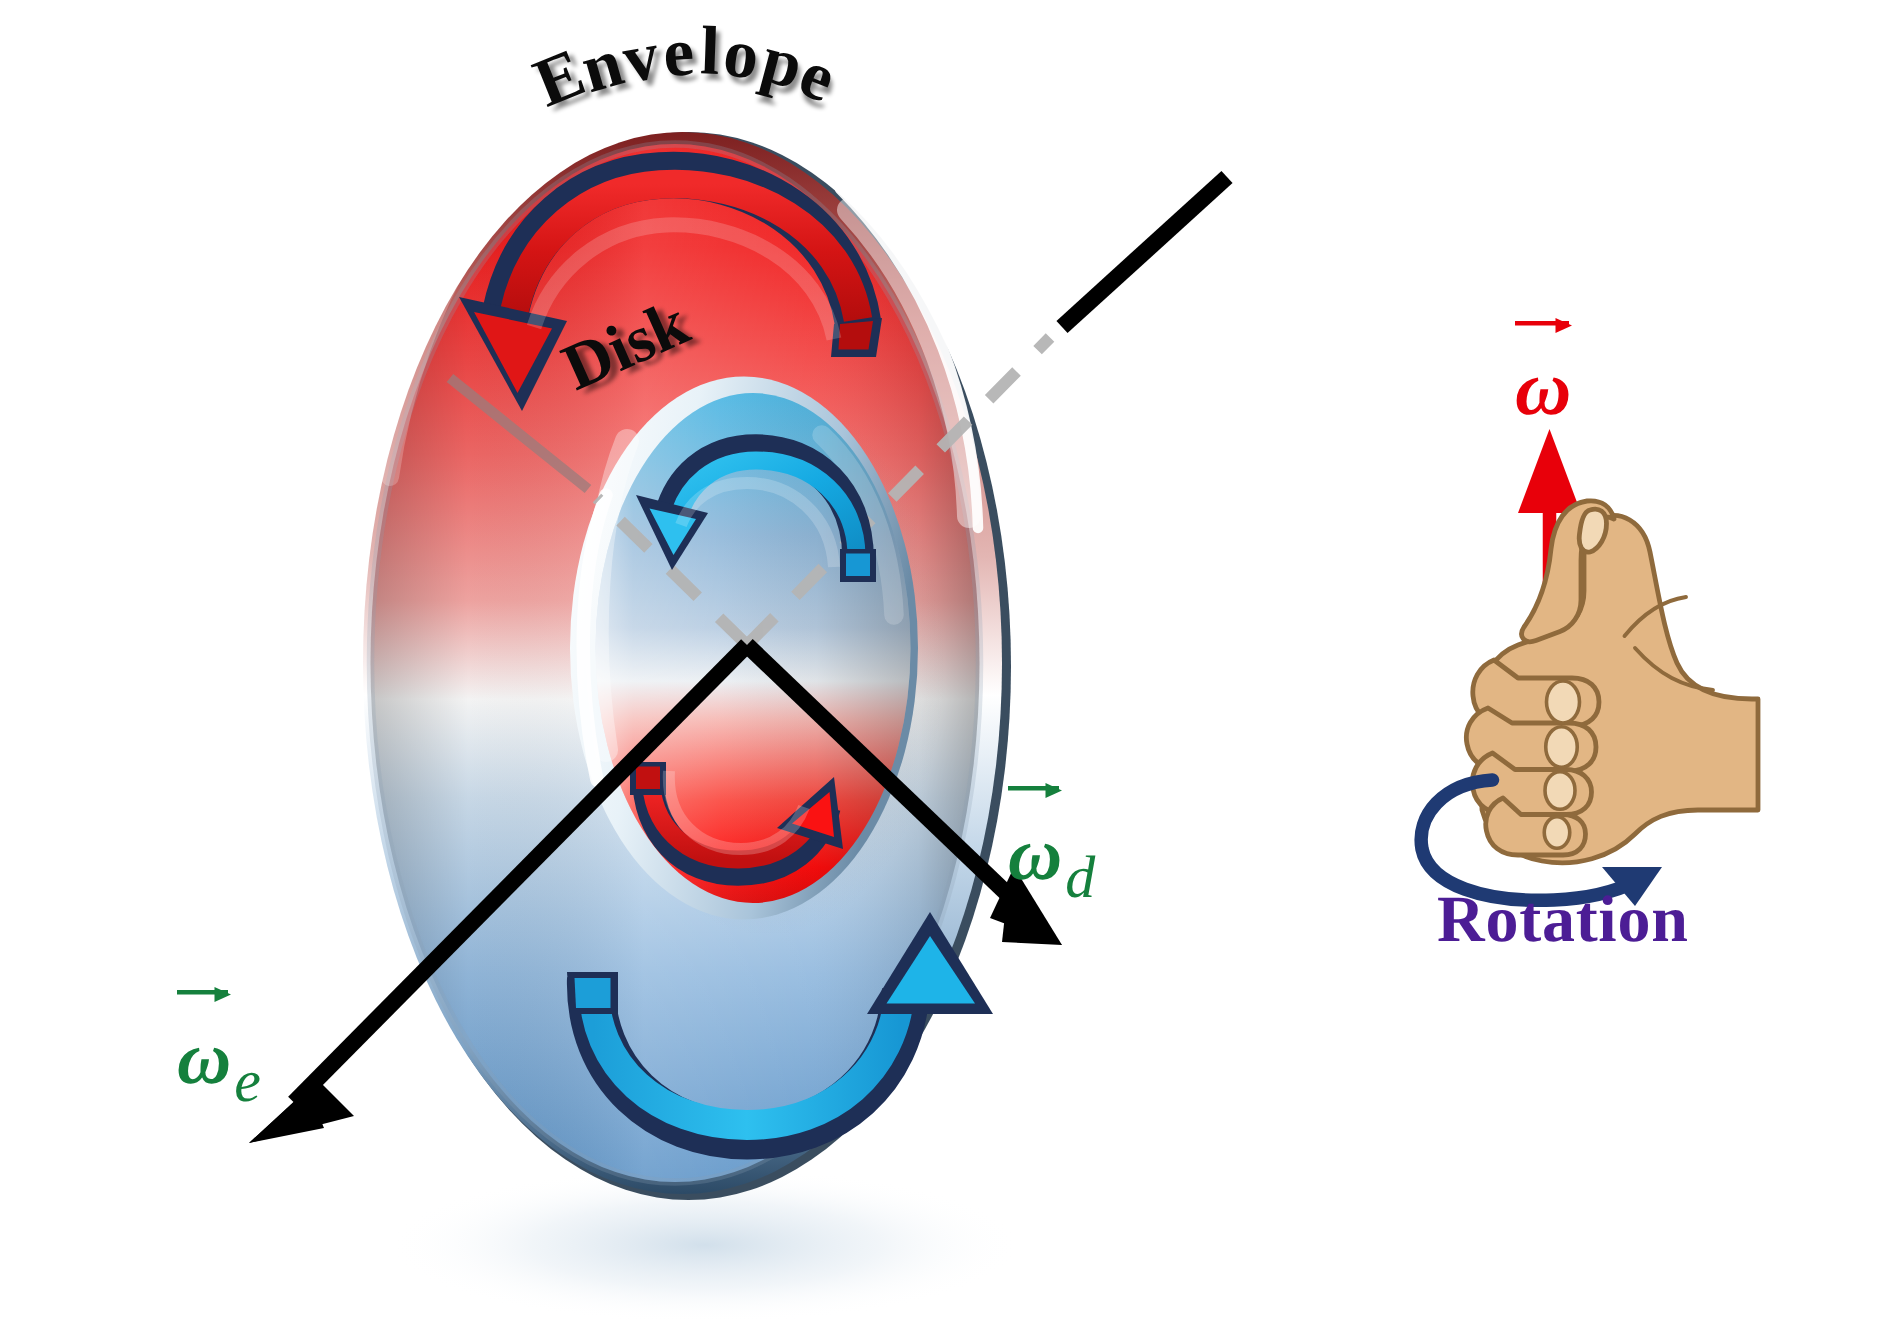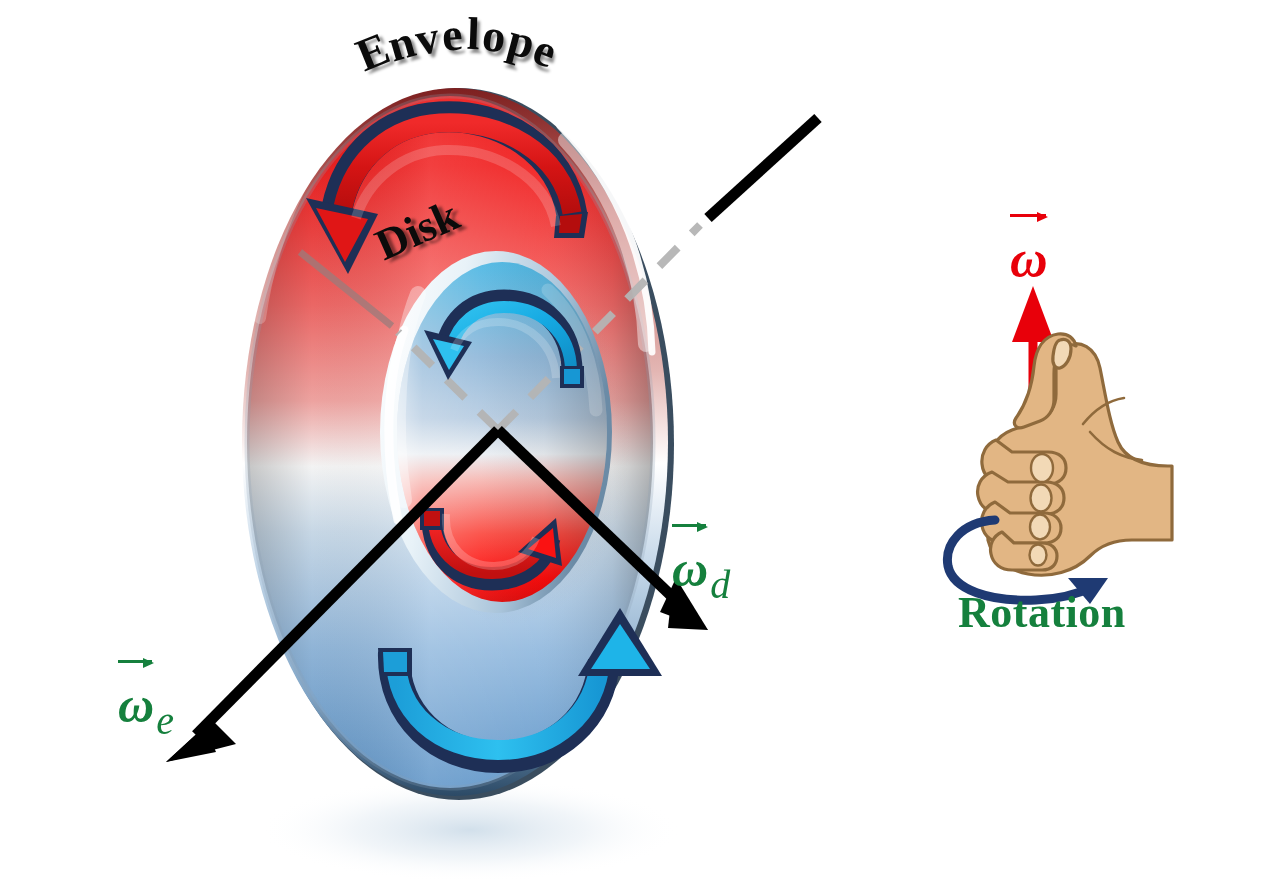--- a/index.html
+++ b/index.html
@@ -28,21 +28,21 @@
     left:378px;top:222px;
     font-family:"Liberation Serif",serif;
     font-weight:bold;font-size:44px;color:#0b0b0b;
     transform:rotate(-24deg);transform-origin:0 50%;
     text-shadow:4px 4px 3px rgba(0,0,0,0.45);
   }
 
   #rotation-label{
     left:958px;top:587px;
     font-family:"Liberation Serif",serif;
-    font-weight:bold;font-size:44px;color:#15803d;
+    font-weight:bold;font-size:44px;color:#4c1d95;
     letter-spacing:0.5px;
   }
 
   
   .vecsym{position:absolute;color:#15803d;}
   .vecsym .stack{display:inline-block;position:relative;vertical-align:bottom;}
   .vecsym .bar{
     position:absolute;left:0;right:2px;top:0;height:0;
     border-top:3px solid currentColor;
   }

